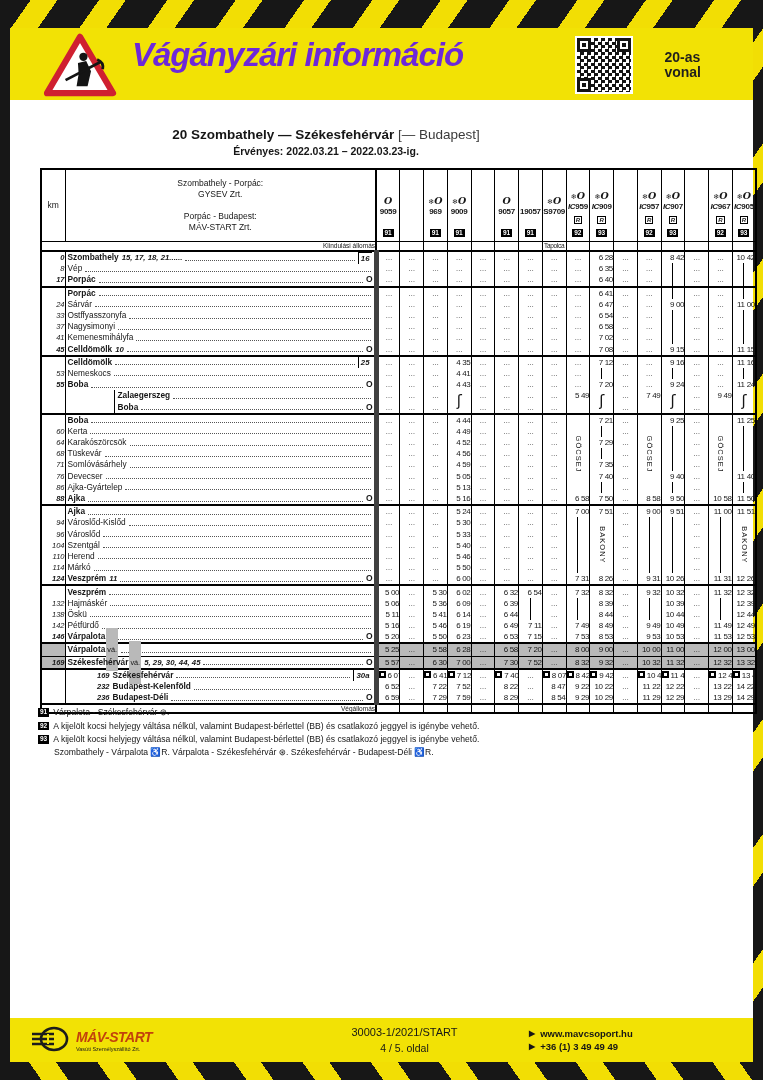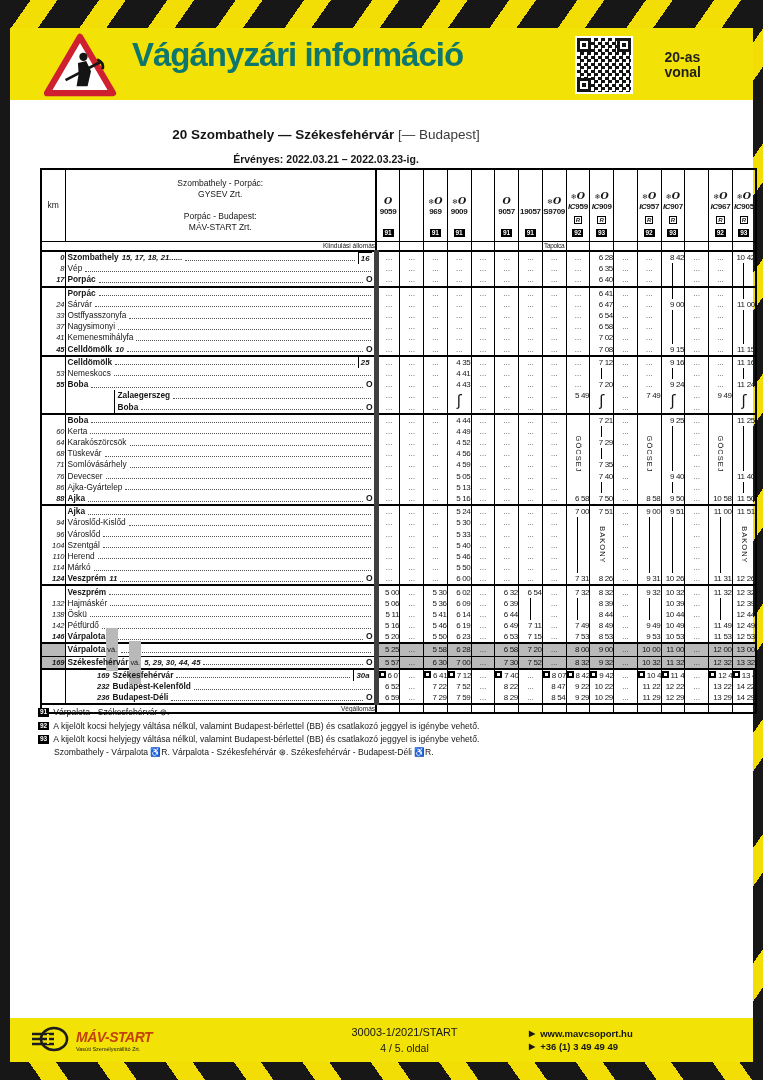--- a/index.html
+++ b/index.html
@@ -13,34 +13,34 @@
   .hz-bottom{position:absolute;left:0;bottom:0;width:763px;height:18px;
     background:repeating-linear-gradient(55deg,#171717 0 34px,#f2de04 34px 56px);}
   .side-l{position:absolute;left:0;top:26px;bottom:16px;width:10px;background:#171717;}
   .side-r{position:absolute;right:0;top:26px;bottom:16px;width:10px;
     background:repeating-linear-gradient(-55deg,#171717 0 44px,#f2de04 44px 66px);}
 
   
   .banner{position:absolute;left:10px;top:28px;width:743px;height:72px;background:#f2e205;}
   .sign{position:absolute;left:28px;top:4px;width:84px;height:66px;}
   .banner-title{position:absolute;left:122px;top:8px;font-size:33px;font-weight:800;
-    letter-spacing:-1px;color:#0f766e;}
+    letter-spacing:-1px;color:#6d28d9;font-style:italic;}
   .qr{position:absolute;right:120px;top:8px;width:54px;height:54px;background:
      repeating-conic-gradient(#141414 0 25%,#ffffff 0 50%) 0 0/7px 7px;border:2px solid #fff;}
   .qr .f{position:absolute;width:14px;height:14px;border:3px solid #141414;background:#fff;box-sizing:border-box;}
   .qr .f i{position:absolute;left:2px;top:2px;width:4px;height:4px;background:#141414;display:block;}
   .qr .f1{left:0;top:0}.qr .f2{right:0;top:0}.qr .f3{left:0;bottom:0}
   .line-badge{position:absolute;right:52px;top:22px;font-size:14px;font-weight:800;
     color:#201f1d;line-height:15px;white-space:pre-line;}
 
   
   .title-wrap{position:absolute;left:0;top:125px;width:652px;text-align:center;}
   .title-main{font-size:13.5px;font-weight:800;}
   .title-suffix{font-size:13.5px;font-weight:400;color:#3a3a3a;}
-  .title-valid{font-size:10.5px;font-weight:700;margin-top:10px;}
+  .title-valid{font-size:10.5px;font-weight:700;margin-top:2px;}
 
   
   #tt{position:absolute;left:40px;top:168px;border-collapse:collapse;table-layout:fixed;
       width:715px;border:2px solid #000;}
   #tt td{padding:0;vertical-align:middle;box-sizing:border-box;}
   
   tr.hdr td{border-bottom:1px solid #000;height:72px;vertical-align:top;}
   td.kmcell-h{font-size:8.5px;vertical-align:middle;text-align:center;border-right:1px solid #000;}
   td.opcell{font-size:8.5px;text-align:center;line-height:11px;padding-top:6px;border-right:2px solid #000;}
   td.opcell .opl{height:11px;}

